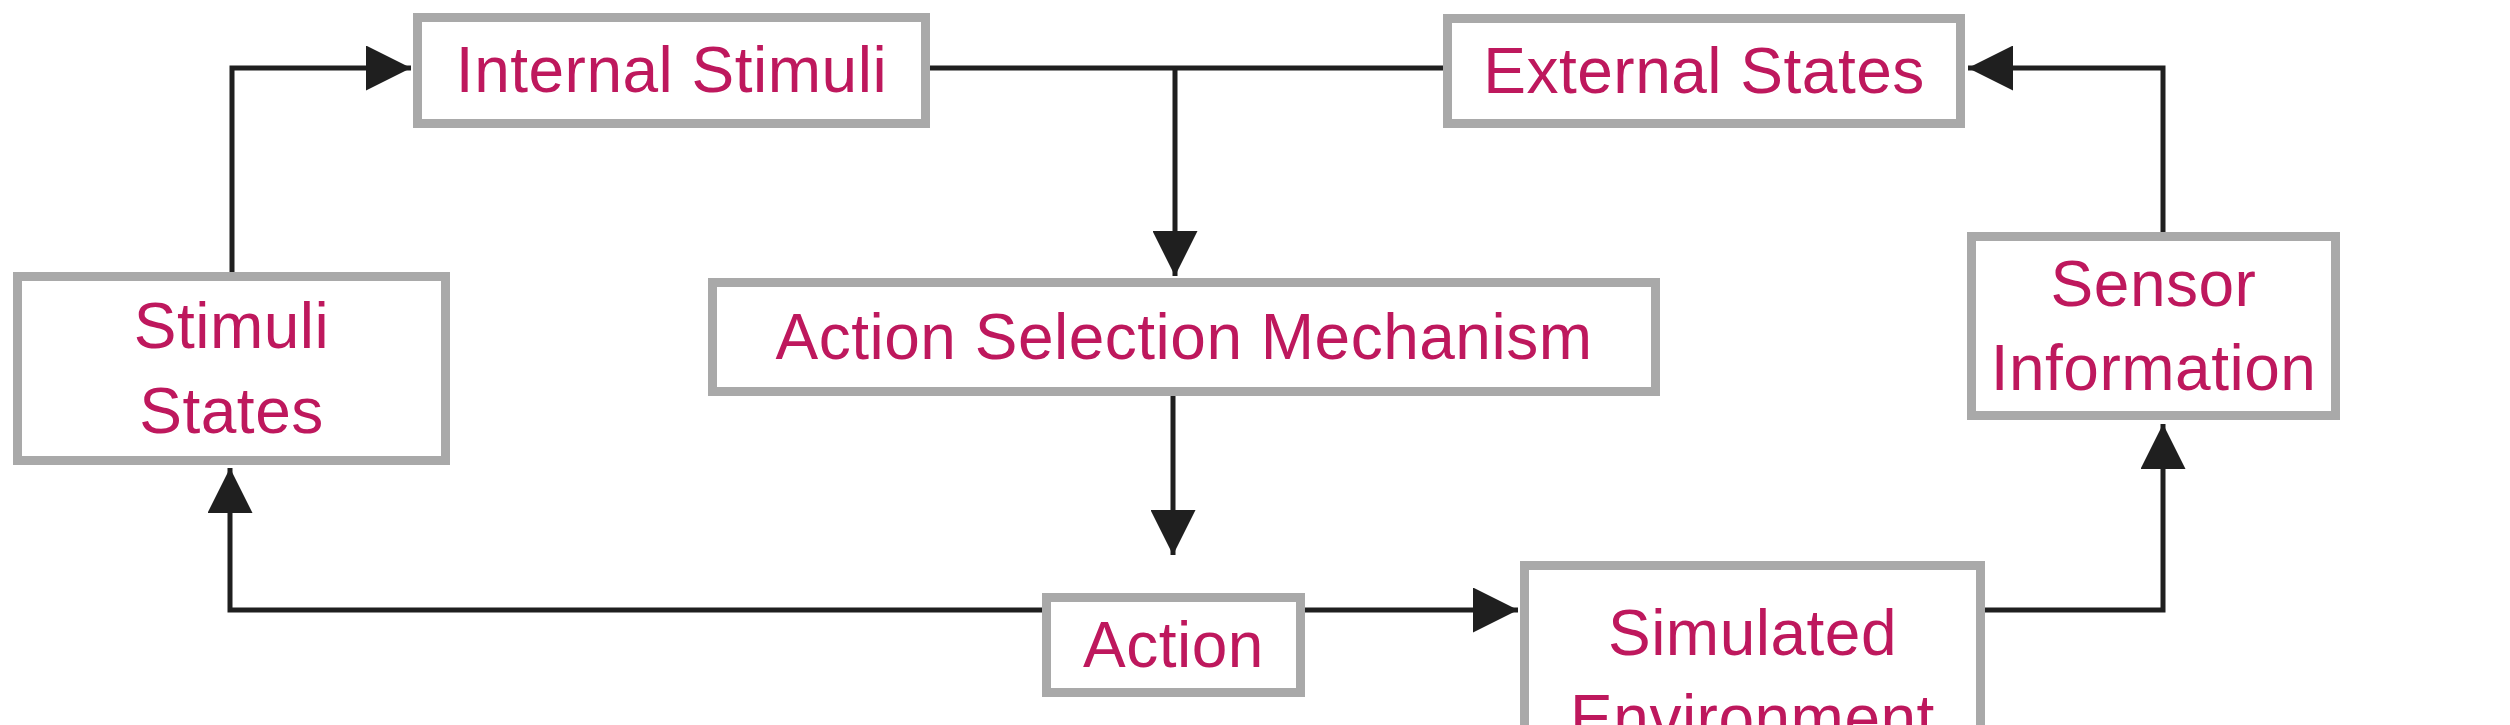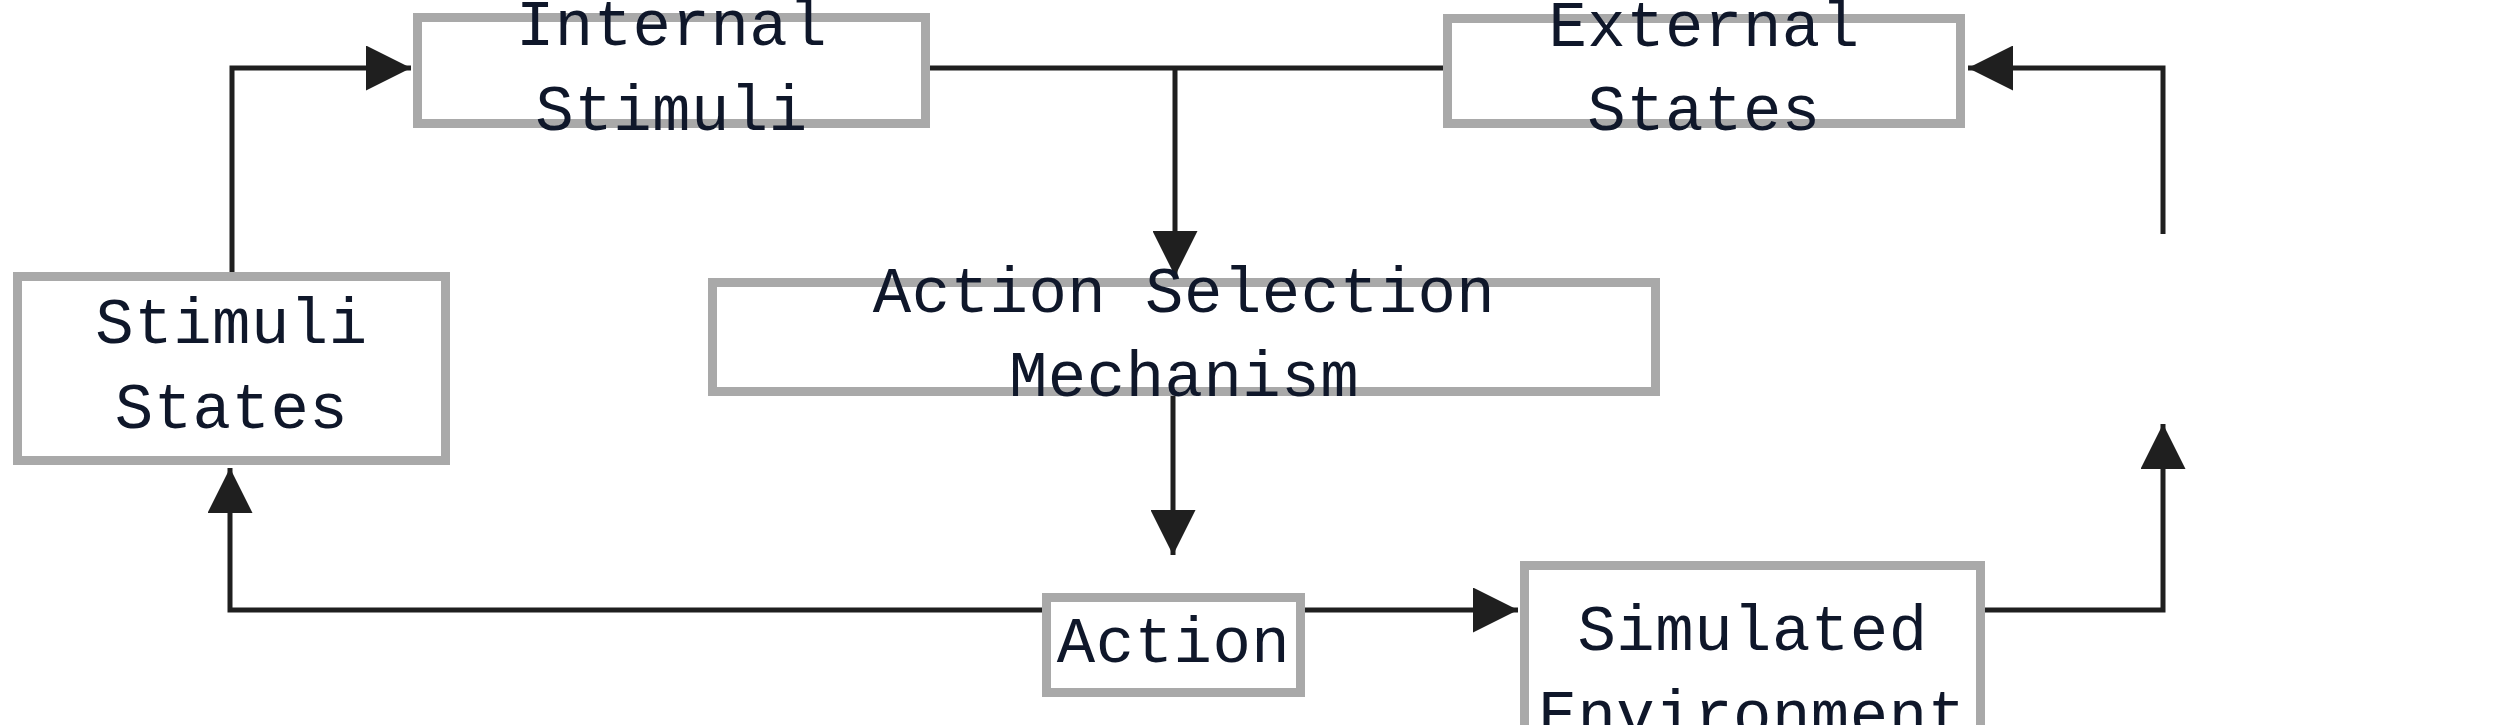--- a/index.html
+++ b/index.html
@@ -24,26 +24,25 @@
   }
   .node {
     position: absolute;
     box-sizing: border-box;
     background: #ffffff;
     border: 9px solid #a9a9a9;
     display: flex;
     align-items: center;
     justify-content: center;
     text-align: center;
-    color: #0f172a;
+    color: #be185d;
     font-size: 64px;
     line-height: 1.32;
     white-space: pre-line;
     letter-spacing: 0.5px;
-    font-family: Liberation Mono, monospace;
   }
   
   #n-internal-stimuli  { left: 413px;  top: 13px;  width: 517px; height: 115px; }
   #n-external-stimuli  { left: 1443px; top: 14px;  width: 522px; height: 114px; }
   #n-internal-states   { left: 13px;   top: 272px; width: 437px; height: 193px; }
   #n-asm               { left: 708px;  top: 278px; width: 952px; height: 118px; }
   #n-action            { left: 1042px; top: 557px; width: 263px; height: 104px; margin-top: 36px; }
   #n-sim-env           { left: 1520px; top: 517px; width: 465px; height: 229px; margin-top: 44px; }
   #n-sensor-info       { left: 1967px; top: 232px; width: 373px; height: 188px; }
 
@@ -101,14 +100,18 @@
 
   <div class="node" id="n-action">
     <span>Action</span>
   </div>
 
   <div class="node" id="n-sim-env">
     <span>Simulated
 Environment</span>
   </div>
 
+  <div class="node" id="n-sensor-info">
+    <span>Sensor
+Information</span>
+  </div>
 
 </div>
 
 </body></html>

